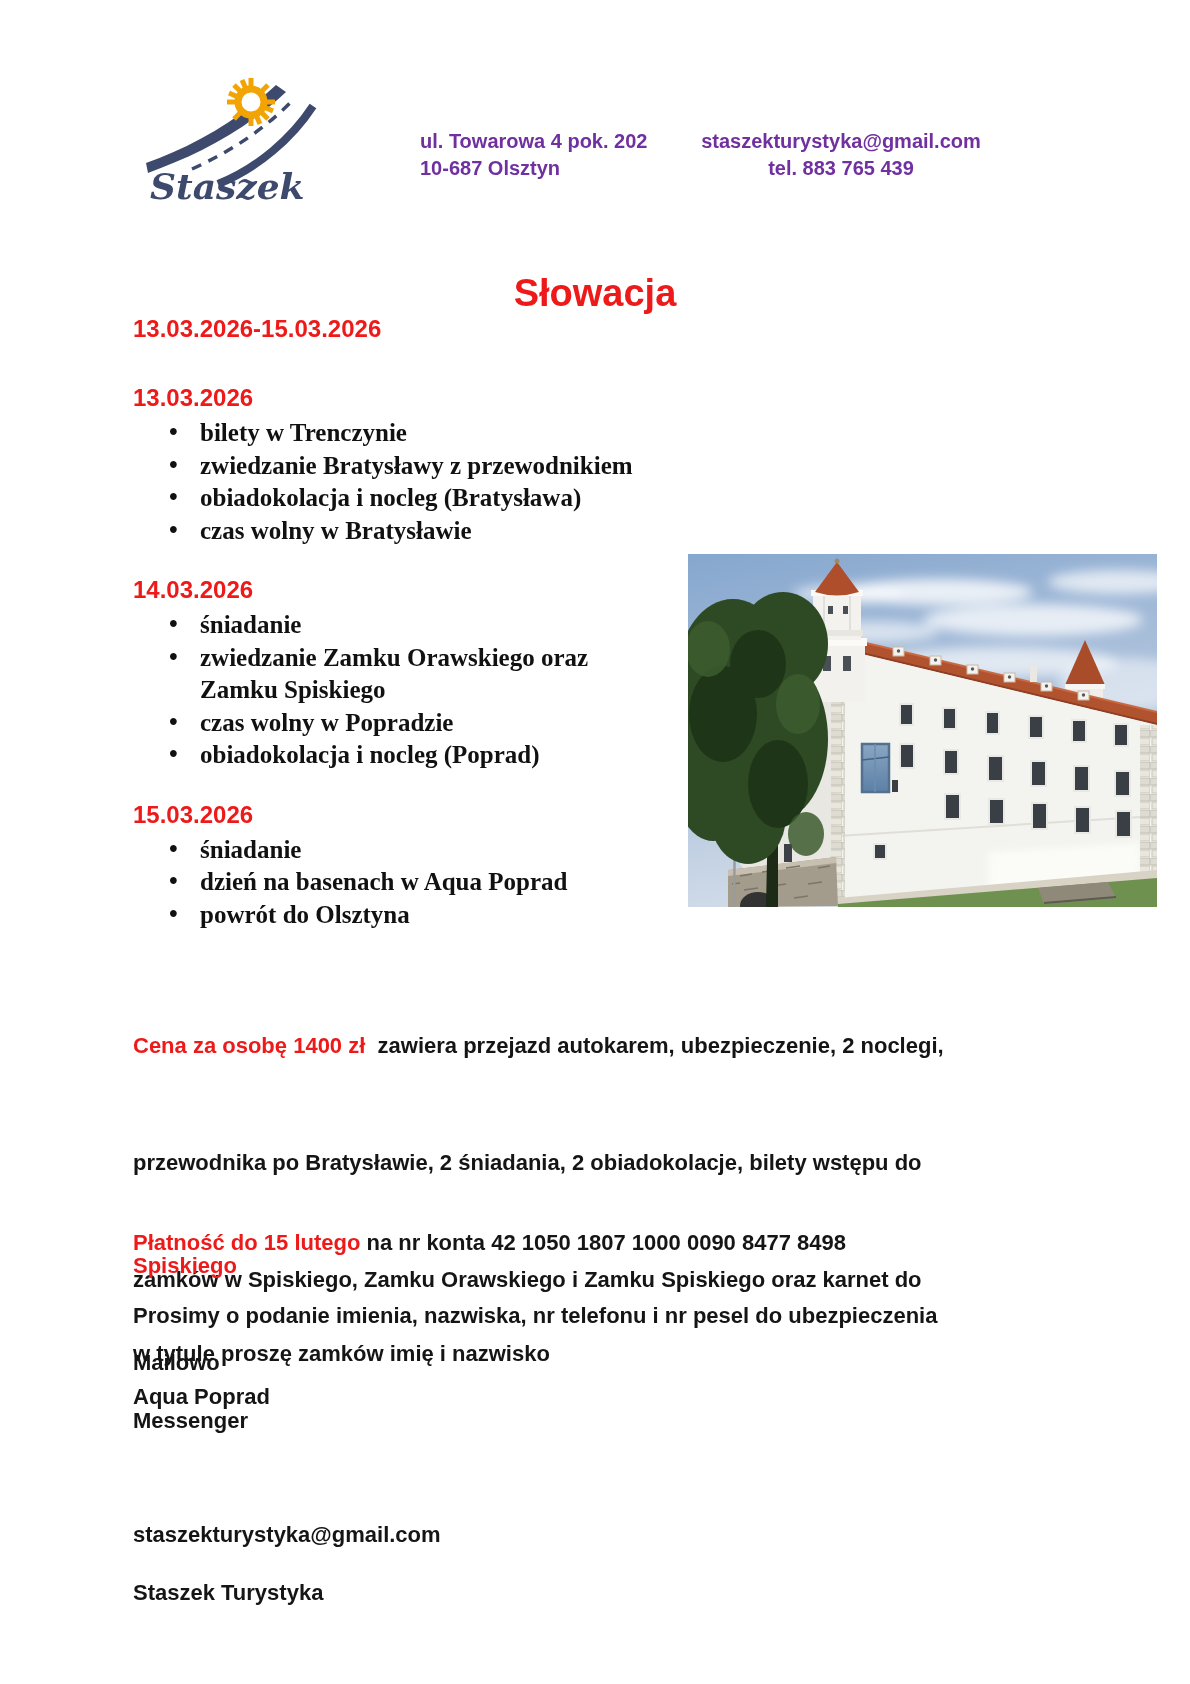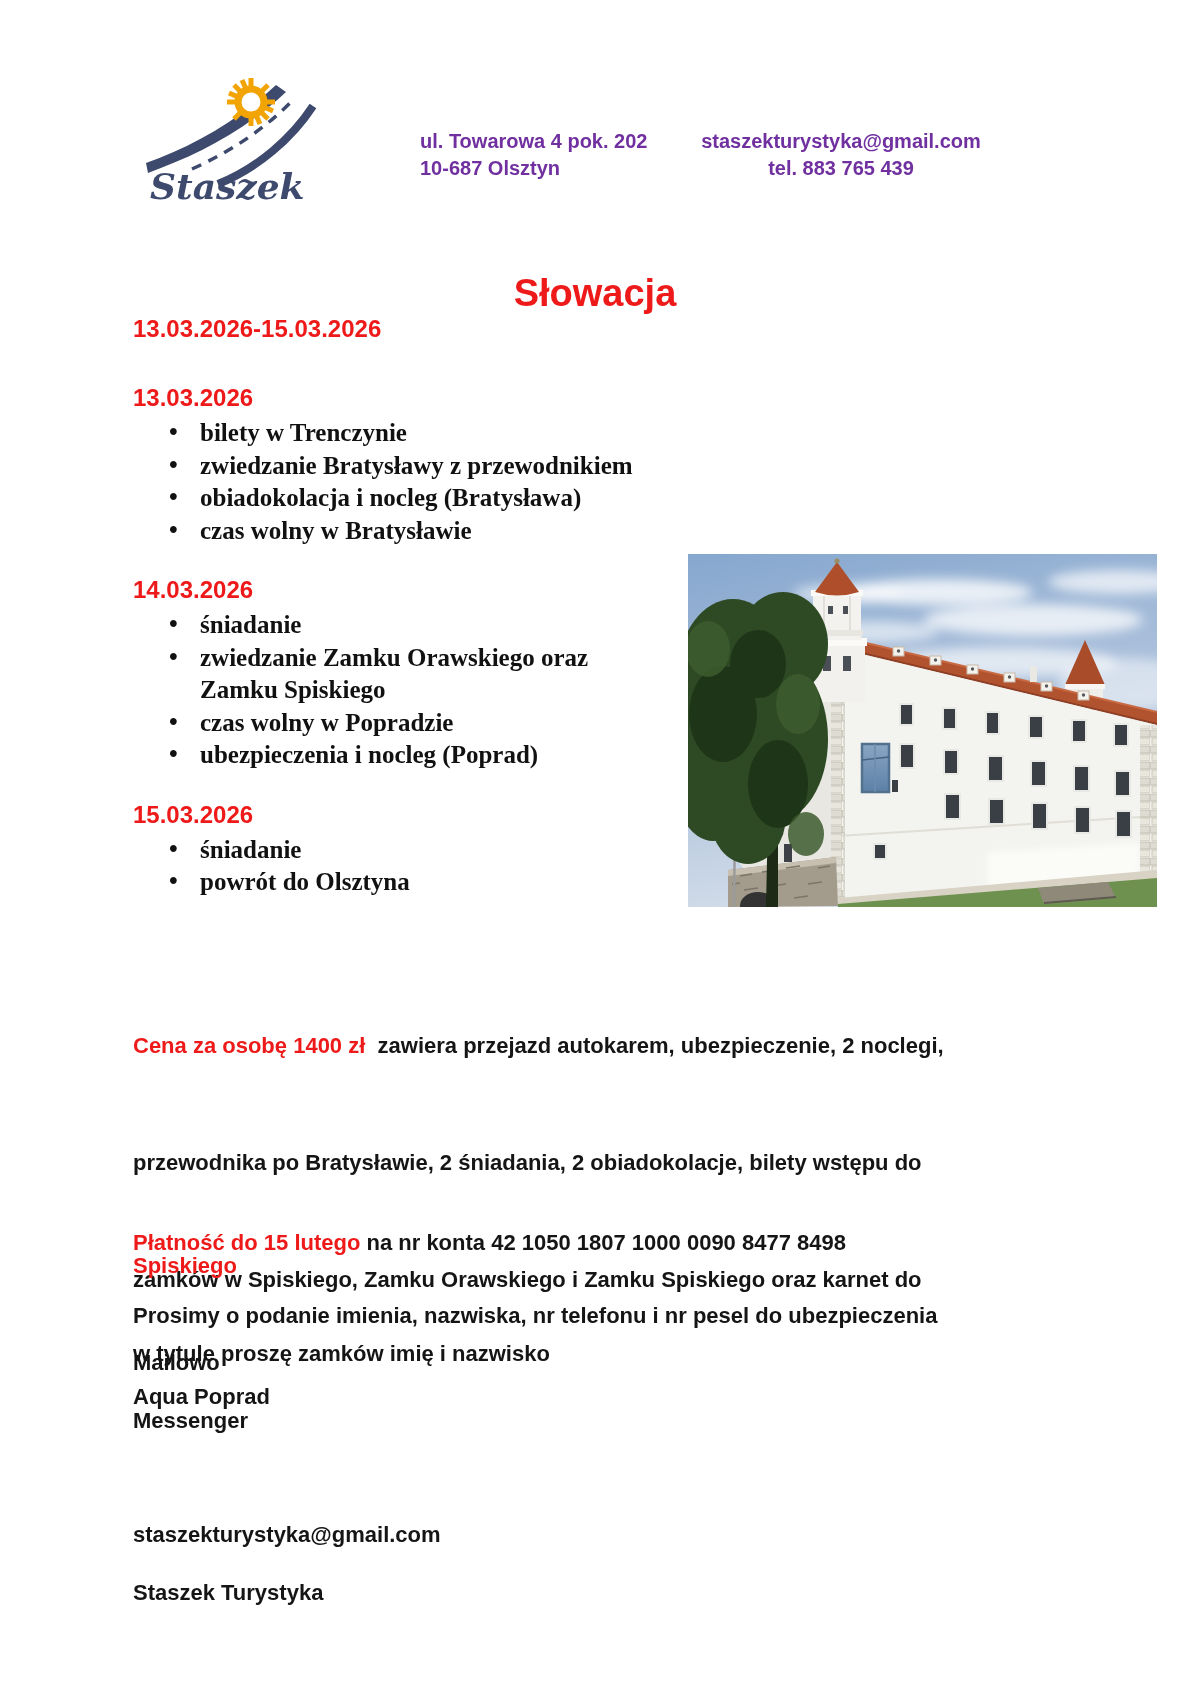--- a/index.html
+++ b/index.html
@@ -99,27 +99,28 @@
       <li><span>obiadokolacja i nocleg (Bratysława)</span></li>
       <li><span>czas wolny w Bratysławie</span></li>
     </ul>
   </div>
   <div class="day">
     <div class="day-date">14.03.2026</div>
     <ul>
       <li><span>śniadanie</span></li>
       <li><span>zwiedzanie Zamku Orawskiego oraz Zamku Spiskiego</span></li>
       <li><span>czas wolny w Popradzie</span></li>
-      <li><span>ubezpieczenia i nocleg (Poprad)</span></li>
+      <li><span>obiadokolacja i nocleg (Poprad)</span></li>
     </ul>
   </div>
   <div class="day">
     <div class="day-date">15.03.2026</div>
     <ul>
       <li><span>śniadanie</span></li>
+      <li><span>dzień na basenach w Aqua Poprad</span></li>
       <li><span>powrót do Olsztyna</span></li>
     </ul>
   </div>
 </div>
 
 <div class="abs photo">
 <svg width="469" height="353" viewBox="0 0 469 353">
   <defs>
     <linearGradient id="sky" x1="0" y1="0" x2="0.25" y2="1">
       <stop offset="0" stop-color="#86a7ce"></stop>

